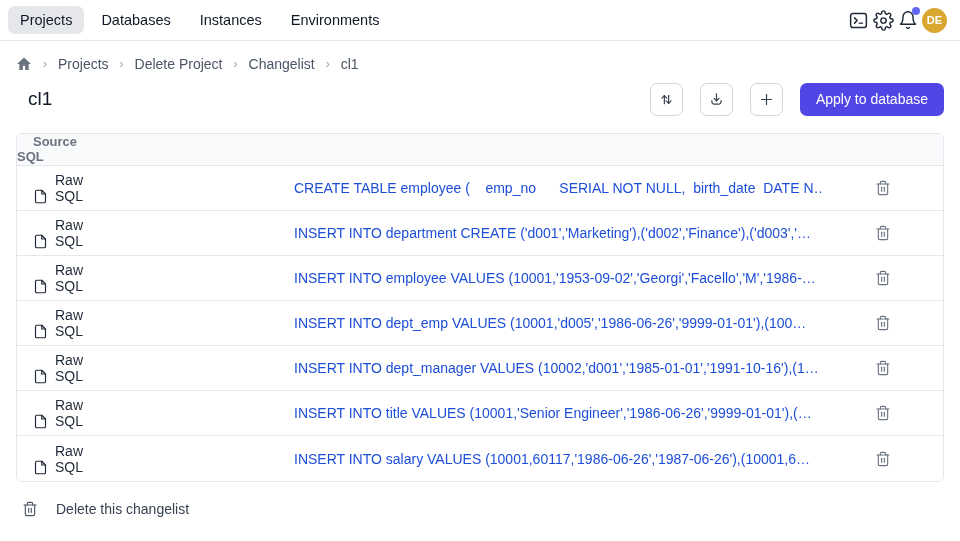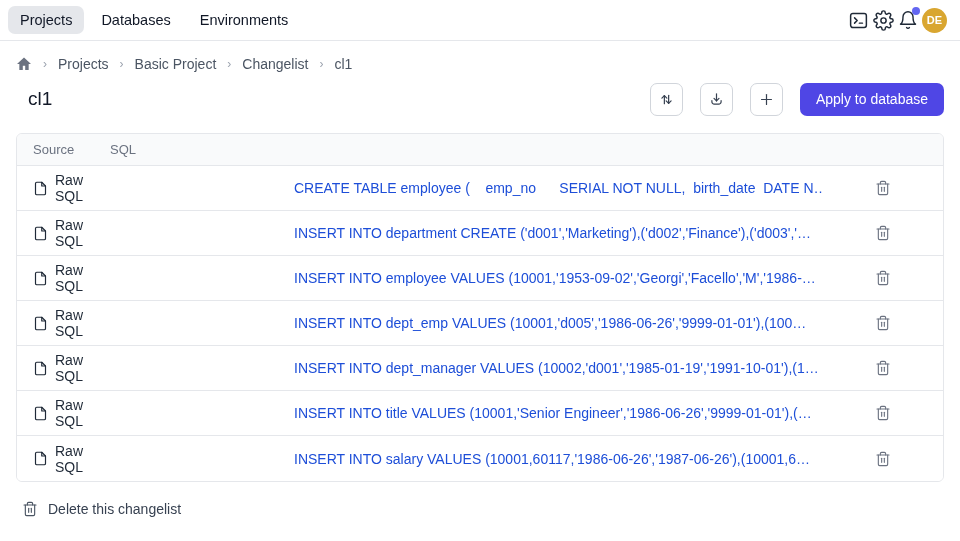--- a/index.html
+++ b/index.html
@@ -77,58 +77,59 @@
     font-size:14px; font-family:inherit; cursor:pointer;
   }
 
   
   .table {
     margin:17px 16px 0;
     border:1px solid #e5e7eb; border-radius:6px;
     overflow:hidden;
   }
   .thead {
-    display:flex; align-items:center;
+    display:flex; 
     height:32px;
     background:#f9fafb;
     border-bottom:1px solid #e5e7eb;
-    font-size:13px; font-weight:400; color:#6b7280;
+    font-size:13px; font-weight:700; color:#6b7280;flex-direction:column;
   }
   .trow {
     display:flex; align-items:center;
     height:45px;
     background:#fff;
   }
   .trow:not(:last-child) { border-bottom:1px solid #e5e7eb; }
   .col-source { width:93px; padding-left:16px; flex-shrink:0; display:flex; align-items:center; gap:7px; }
   .col-db { width:184px; flex-shrink:0; }
   .col-sql { flex:1; min-width:0; white-space:pre; overflow:hidden; }
   .col-actions { width:120px; flex-shrink:0; display:flex; justify-content:center; }
-  .trow .col-source { font-size:14px; color:#1f2937; }
+  .trow .col-source { font-size:14px; color:#1f2937;align-items:flex-end; }
   .trow .col-sql { font-size:14px; color:#1d4ed8; }
   .file-ic { color:#1f2937; flex-shrink:0; }
   .trash-btn { background:none; border:none; color:#6b7280; cursor:pointer; padding:3px; }
 
   
   .footer {
     margin:19px 8px 0 22px;
-    display:flex; align-items:center; gap:10px;
+    display:flex; align-items:center; gap:18px;
     font-size:14px; color:#374151;
     cursor:pointer; width:max-content;
     background:none; border:none; font-family:inherit;
   }
   .footer .tr-ic { color:#4b5563; }
 </style>
 </head>
 <body>
 
 <div class="topnav">
   <div class="tabs">
     <button class="tab active">Projects</button>
     <button class="tab">Databases</button>
+    <button class="tab">Instances</button>
     <button class="tab">Environments</button>
   </div>
   <div class="nav-icons">
     <button class="icon-btn">
       <svg width="21" height="21" viewBox="0 0 24 24" fill="none" stroke="currentColor" stroke-width="1.7" stroke-linecap="round" stroke-linejoin="round">
         <rect x="3" y="4" width="18" height="16" rx="2.5"></rect>
         <path d="m7.5 9 3 3-3 3"></path>
         <line x1="13" y1="15" x2="16.5" y2="15"></line>
       </svg>
     </button>
@@ -151,21 +152,21 @@
 
 <div class="breadcrumb">
   <span class="home">
     <svg width="16" height="16" viewBox="0 0 24 24" fill="currentColor">
       <path d="M12 2.4 1.5 12H5v9h5.2v-6.3h3.6V21H19v-9h3.5L12 2.4z"></path>
     </svg>
   </span>
   <span class="crumb-sep">›</span>
   <span class="crumb">Projects</span>
   <span class="crumb-sep">›</span>
-  <span class="crumb">Basic Project</span>
+  <span class="crumb">Delete Project</span>
   <span class="crumb-sep">›</span>
   <span class="crumb">Changelist</span>
   <span class="crumb-sep">›</span>
   <span class="crumb">cl1</span>
 </div>
 
 <div class="page-header">
   <div class="page-title">cl1</div>
   <div class="actions">
     <button class="sq-btn">
@@ -310,21 +311,21 @@
     <div class="col-source">
       <span class="file-ic">
         <svg width="15" height="15" viewBox="0 0 24 24" fill="none" stroke="currentColor" stroke-width="1.9" stroke-linecap="round" stroke-linejoin="round">
           <path d="M14 2H6a2 2 0 0 0-2 2v16a2 2 0 0 0 2 2h12a2 2 0 0 0 2-2V8z"></path>
           <path d="M14 2v6h6"></path>
         </svg>
       </span>
       <span>Raw SQL</span>
     </div>
     <div class="col-db"></div>
-    <div class="col-sql">INSERT INTO dept_manager VALUES (10002,'d001','1985-01-19','1991-10-01'),(1…</div>
+    <div class="col-sql">INSERT INTO dept_manager VALUES (10002,'d001','1985-01-01','1991-10-16'),(1…</div>
     <div class="col-actions">
       <button class="trash-btn">
         <svg width="16" height="16" viewBox="0 0 24 24" fill="none" stroke="currentColor" stroke-width="1.7" stroke-linecap="round" stroke-linejoin="round">
           <path d="M3 6h18"></path>
           <path d="M19 6v14a2 2 0 0 1-2 2H7a2 2 0 0 1-2-2V6"></path>
           <path d="M8 6V4a2 2 0 0 1 2-2h4a2 2 0 0 1 2 2v2"></path>
           <line x1="10" y1="11" x2="10" y2="17"></line>
               <line x1="14" y1="11" x2="14" y2="17"></line>
         </svg>
       </button>

